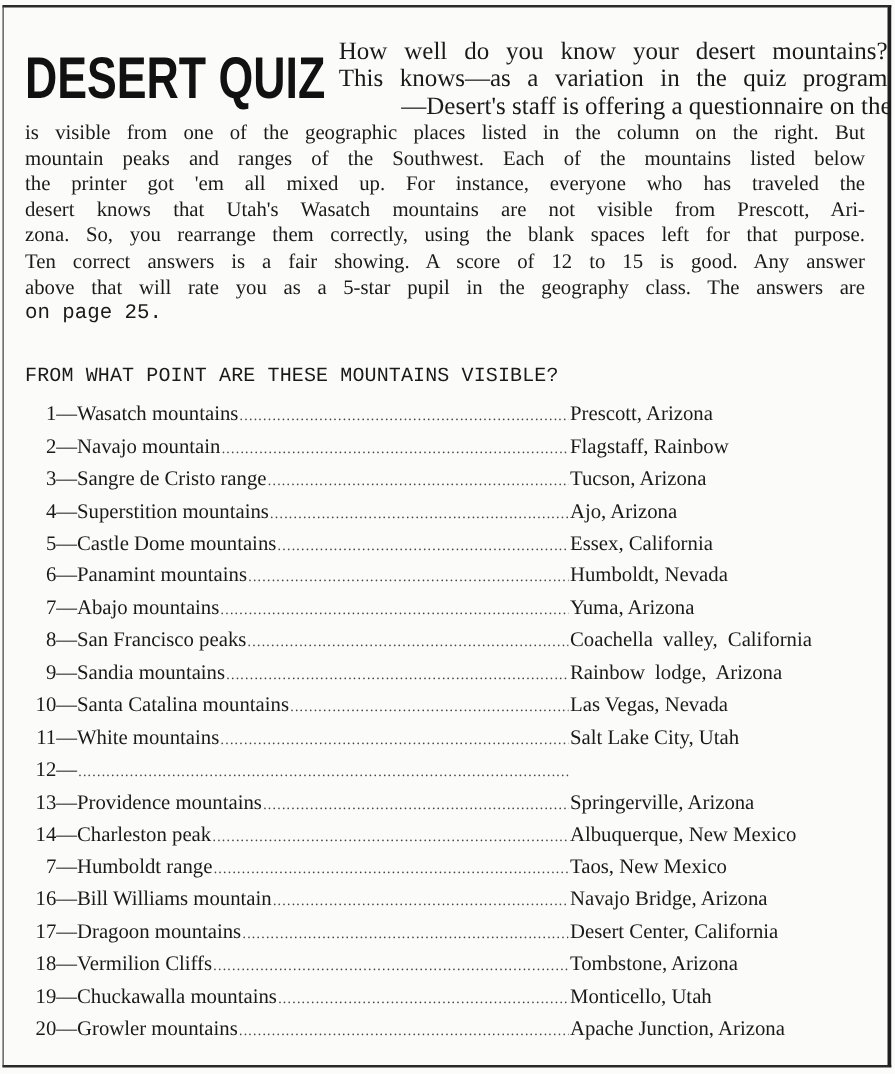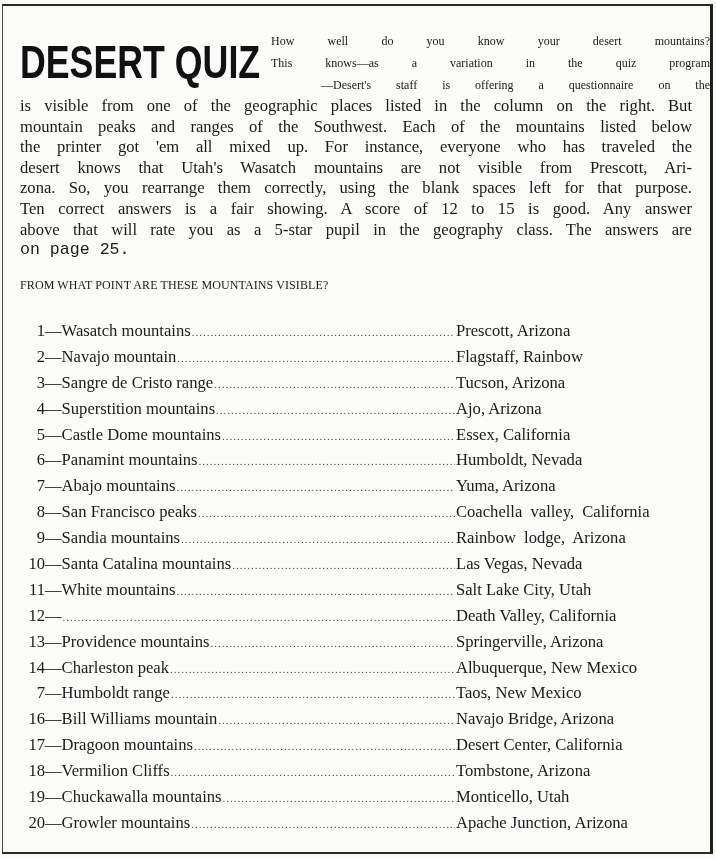--- a/index.html
+++ b/index.html
@@ -52,21 +52,21 @@
       color: #111;
       transform: scaleX(0.76);
       transform-origin: left top;
       white-space: nowrap;
     }
     .intro-first {
       position: absolute;
       left: 251px;
       top: 0;
       width: 439px;
-      font-size: 12px;
+      font-size: 20px;
       line-height: 22px;
       text-align: justify;
     }
     .intro-first span {
       display: block;
       text-align: justify;
       text-align-last: justify;
       white-space: nowrap;
     }
     .intro-first span.indent {
@@ -87,24 +87,25 @@
       text-align-last: justify;
       white-space: nowrap;
     }
     .intro-rest span.last {
       text-align-last: left;
       font-family: Liberation Mono, monospace;
     }
     .section-heading {
       position: absolute;
       left: 20px;
-      top: 278px;
-      font-size: 12px;
+      top: 292px;
+      font-size: 16px;
       letter-spacing: 0.1px;
       white-space: nowrap;
+      font-family: Liberation Mono, monospace;
     }
     .quiz-list {
       position: absolute;
       left: 20px;
       top: 318px;
       width: 680px;
       margin: 0;
       padding: 0;
       list-style: none;
     }
@@ -280,21 +281,20 @@
           <span class="quiz-leader"></span>
         </div>
         <span class="quiz-place">Salt Lake City, Utah</span>
       </li>
       <li class="quiz-row">
         <div class="quiz-left">
           <span class="quiz-num">12</span>
           <span class="quiz-dash">—</span>
           <span class="quiz-leader"></span>
         </div>
-        <span class="quiz-place">Death Valley, California</span>
       </li>
       <li class="quiz-row">
         <div class="quiz-left">
           <span class="quiz-num">13</span>
           <span class="quiz-dash">—</span>
           <span class="quiz-mountain">Providence mountains</span>
           <span class="quiz-leader"></span>
         </div>
         <span class="quiz-place">Springerville, Arizona</span>
       </li>

